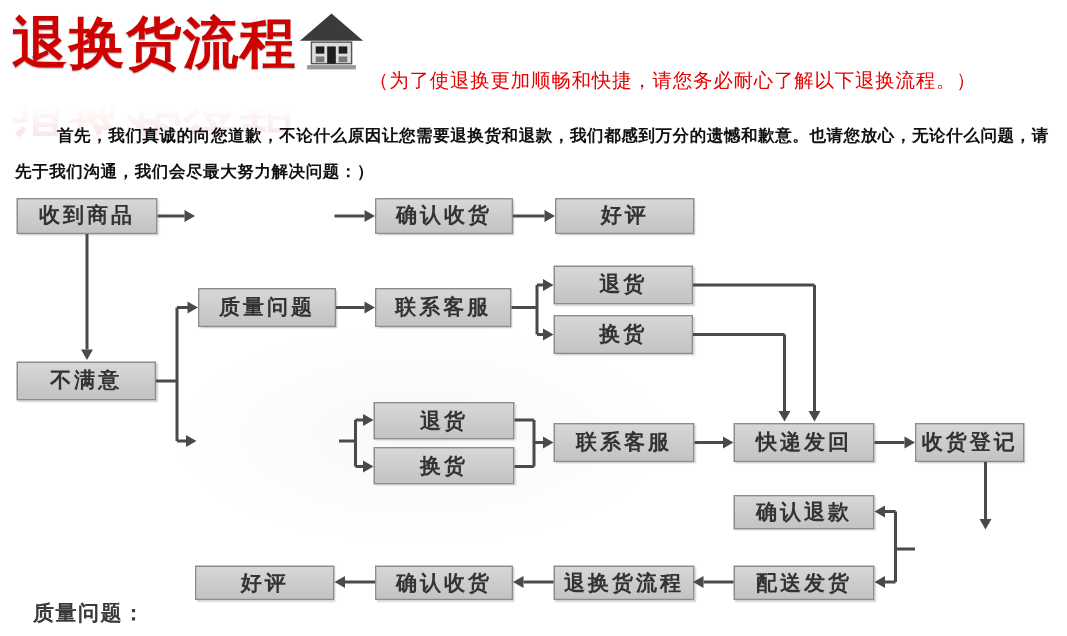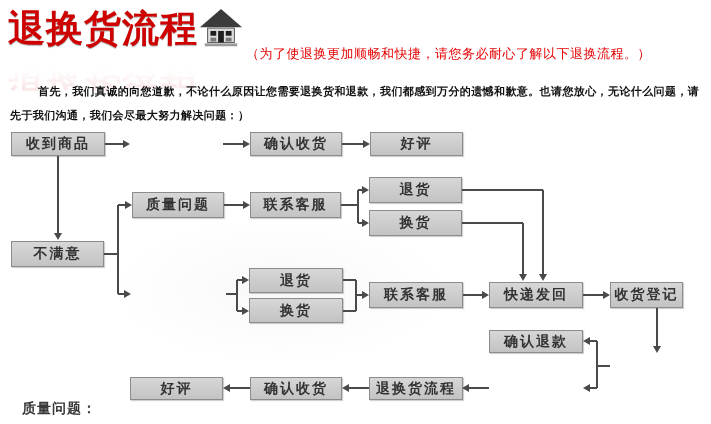--- a/index.html
+++ b/index.html
@@ -119,20 +119,21 @@
   <div class="node n-contact1">联系客服</div>
   <div class="node n-return1">退货</div>
   <div class="node n-exchange1">换货</div>
   <div class="node n-unsatisfied">不满意</div>
   <div class="node n-return2">退货</div>
   <div class="node n-exchange2">换货</div>
   <div class="node n-contact2">联系客服</div>
   <div class="node n-express-return">快递发回</div>
   <div class="node n-register">收货登记</div>
   <div class="node n-confirm-refund">确认退款</div>
+  <div class="node n-dispatch">配送发货</div>
   <div class="node n-express-send">退换货流程</div>
   <div class="node n-confirm-bottom">确认收货</div>
   <div class="node n-praise-bottom">好评</div>
 
   <div id="wires">
       <div class="wl" style="left: 105px; top: 143px; width: 18px; height: 2px;"></div>
       <div class="wl" style="left: 223px; top: 143px; width: 20px; height: 2px;"></div>
       <div class="wl" style="left: 342px; top: 143px; width: 21px; height: 2px;"></div>
       <div class="wl" style="left: 224px; top: 204px; width: 19px; height: 2px;"></div>
       <div class="wl" style="left: 341px; top: 204px; width: 17px; height: 2px;"></div>

